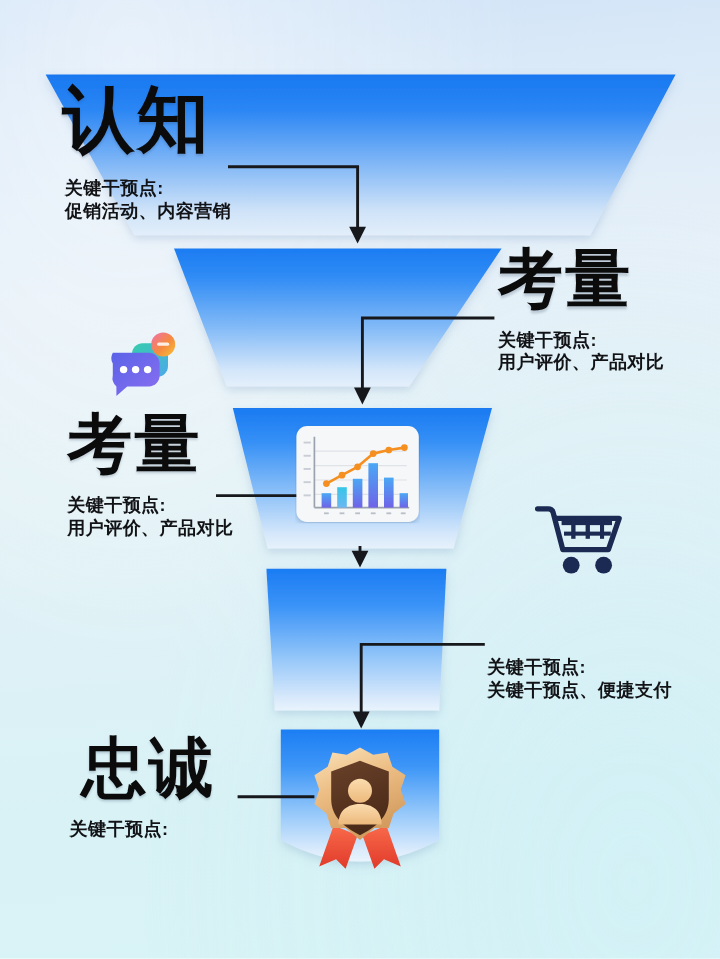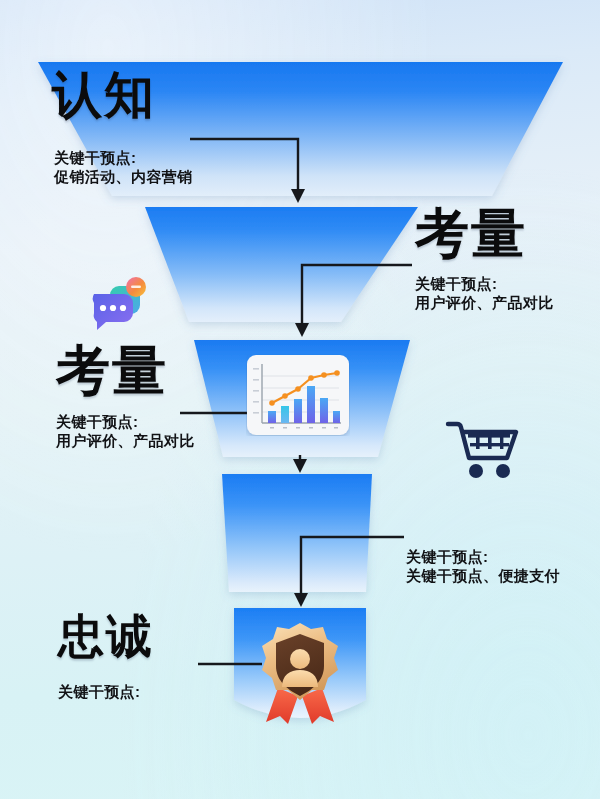--- a/index.html
+++ b/index.html
@@ -254,21 +254,21 @@
                L62,72 L50,82 L38,72 L26,72 L22,60 L12,52 L16,40 L12,28
                L23,21 L27,9 L39,11 Z" fill="url(#gold)"></path>
       <path d="M50,16 L74,25 V48 C74,63 62,72 50,78 C38,72 26,63 26,48 V25 Z" fill="url(#brown)"></path>
       <circle cx="50" cy="41" r="10" fill="url(#person)"></circle>
       <path d="M32,69 C32,57 40,52 50,52 C60,52 68,57 68,69 Z" fill="url(#person)"></path>
     </svg>
   </div>
 
   <div class="txtlayer">
 
-    <div class="stage-title" style="left:52px;top:70px;font-size:50px;">认知</div>
+    <div class="stage-title" style="left:52px;top:70px;font-size:60px;">认知</div>
     <div class="stage-sub" style="left:54px;top:148px;">
       <span>关键干预点:</span>
       <span>促销活动、内容营销</span>
     </div>
 
     <div class="stage-title" style="left:415px;top:206px;font-size:54px;">考量</div>
     <div class="stage-sub" style="left:415px;top:274px;">
       <span>关键干预点:</span>
       <span>用户评价、产品对比</span>
     </div>
@@ -277,19 +277,19 @@
     <div class="stage-sub" style="left:56px;top:412px;">
       <span>关键干预点:</span>
       <span>用户评价、产品对比</span>
     </div>
 
     <div class="stage-sub" style="left:406px;top:547px;">
       <span>关键干预点:</span>
       <span>关键干预点、便捷支付</span>
     </div>
 
-    <div class="stage-title" style="left:58px;top:613px;font-size:46px;">忠诚</div>
+    <div class="stage-title" style="left:68px;top:613px;font-size:54px;">忠诚</div>
     <div class="stage-sub" style="left:58px;top:682px;">
       <span>关键干预点:</span>
     </div>
 
   </div>
 </div>
 
 </body></html>

